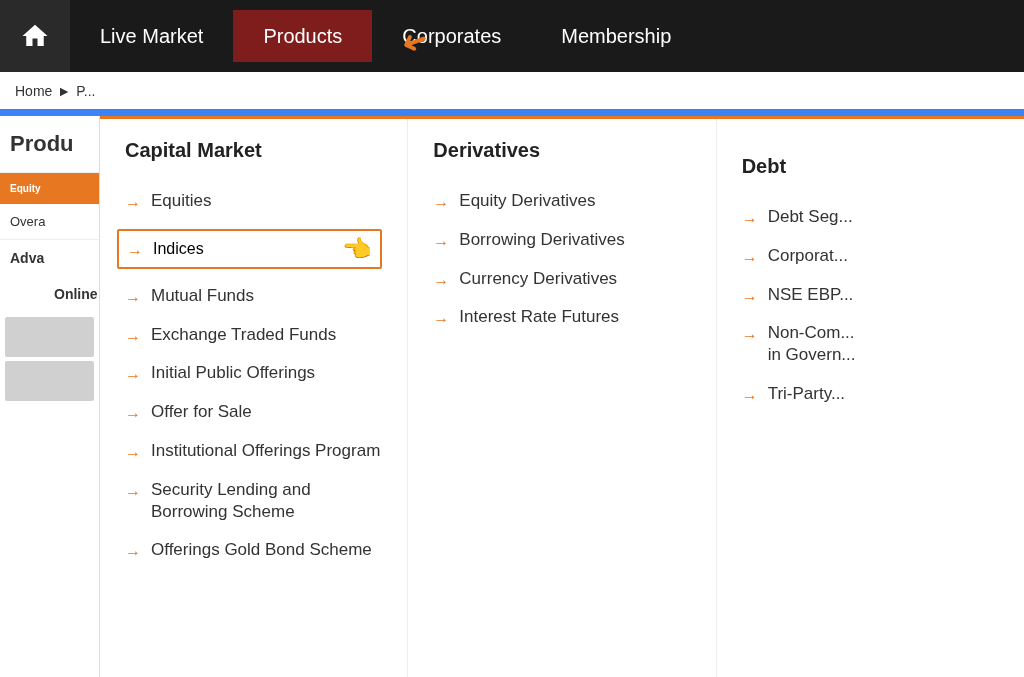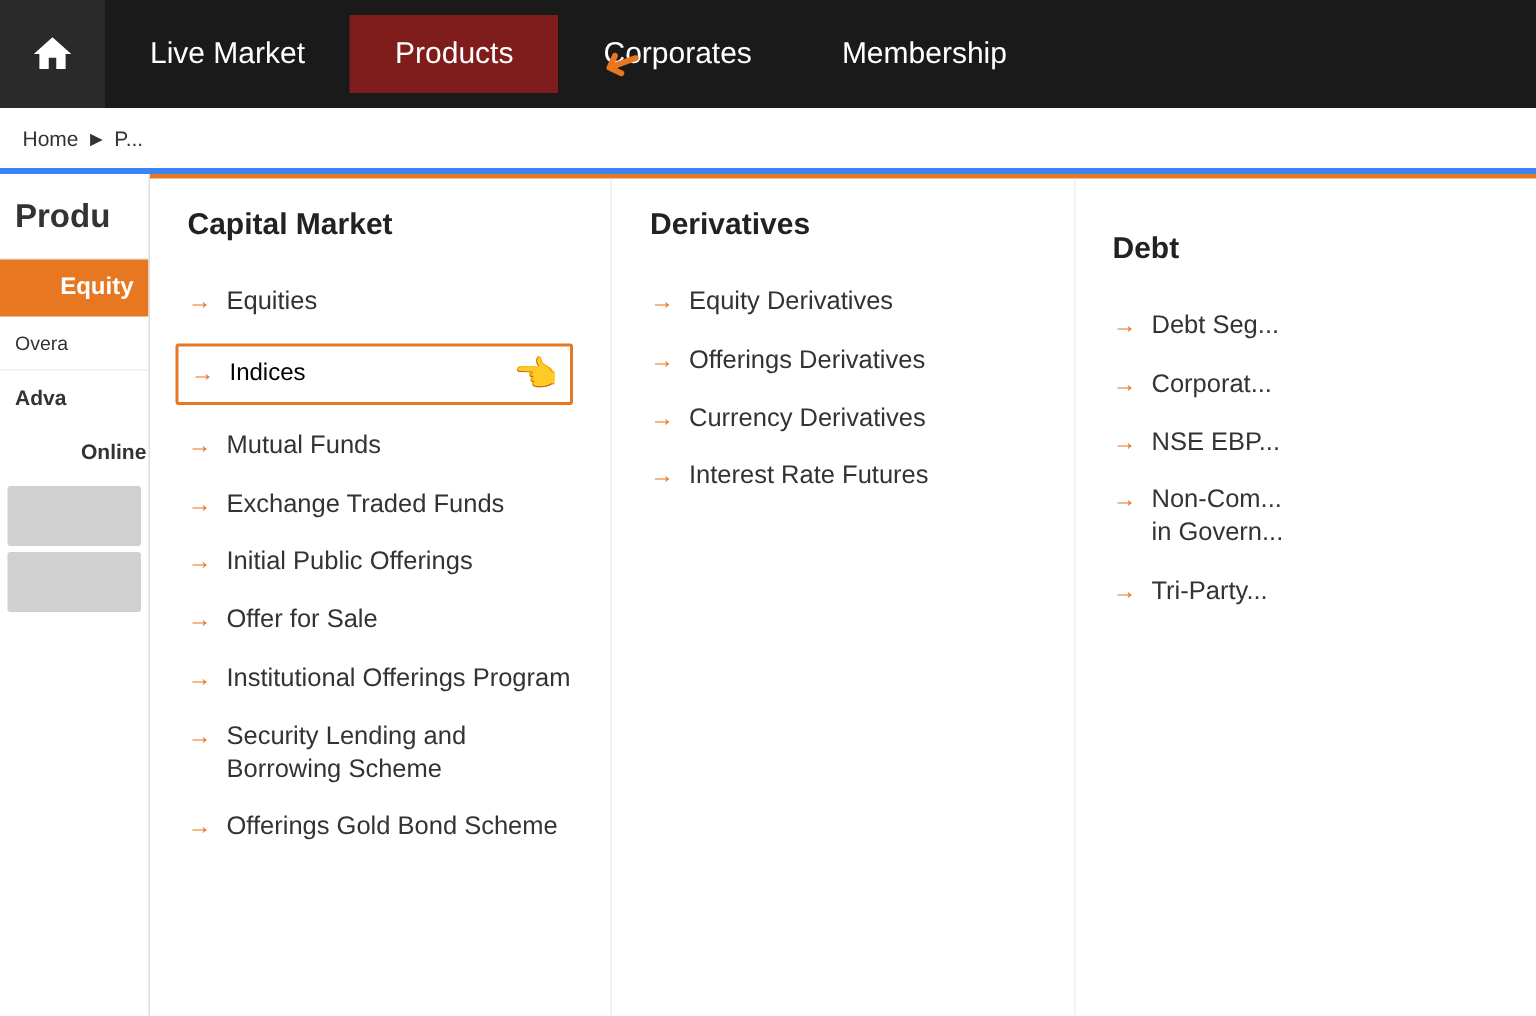--- a/index.html
+++ b/index.html
@@ -41,21 +41,21 @@
       background: #7f1d1d;
       color: white;
     }
 
     
     .breadcrumb-bar {
       background: white;
       padding: 8px 15px;
       font-size: 14px;
       color: #555;
-      border-bottom: 4px solid #3b82f6;
+      border-bottom: 7px solid #3b82f6;
       height: 44px;
       display: flex;
       align-items: center;
     }
     .breadcrumb-bar span { color: #333; }
     .breadcrumb-arrow { color: #e87722; margin: 0 5px; }
 
     
     .main-layout {
       display: flex;
@@ -74,23 +74,22 @@
       padding: 15px 10px;
       font-size: 22px;
       font-weight: bold;
       color: #333;
       border-bottom: 1px solid #eee;
     }
     .sidebar-eq {
       background: #e87722;
       color: white;
       padding: 10px;
-      font-size: 16px;
-      font-weight: bold;
-      text-align: right;
+      font-size: 10px;
+      font-weight: bold;
     }
     .sidebar-section {
       padding: 10px;
       font-size: 13px;
       color: #333;
       border-bottom: 1px solid #eee;
     }
     .sidebar-adva {
       padding: 10px;
       font-size: 14px;
@@ -272,21 +271,21 @@
     <div class="dropdown-column">
       <div class="dropdown-col-header">Derivatives</div>
 
       <div class="dropdown-item">
         <span class="dropdown-arrow">→</span>
         <span class="dropdown-item-text">Equity Derivatives</span>
       </div>
 
       <div class="dropdown-item">
         <span class="dropdown-arrow">→</span>
-        <span class="dropdown-item-text">Offerings Derivatives</span>
+        <span class="dropdown-item-text">Borrowing Derivatives</span>
       </div>
 
       <div class="dropdown-item">
         <span class="dropdown-arrow">→</span>
         <span class="dropdown-item-text">Currency Derivatives</span>
       </div>
 
       <div class="dropdown-item">
         <span class="dropdown-arrow">→</span>
         <span class="dropdown-item-text">Interest Rate Futures</span>

